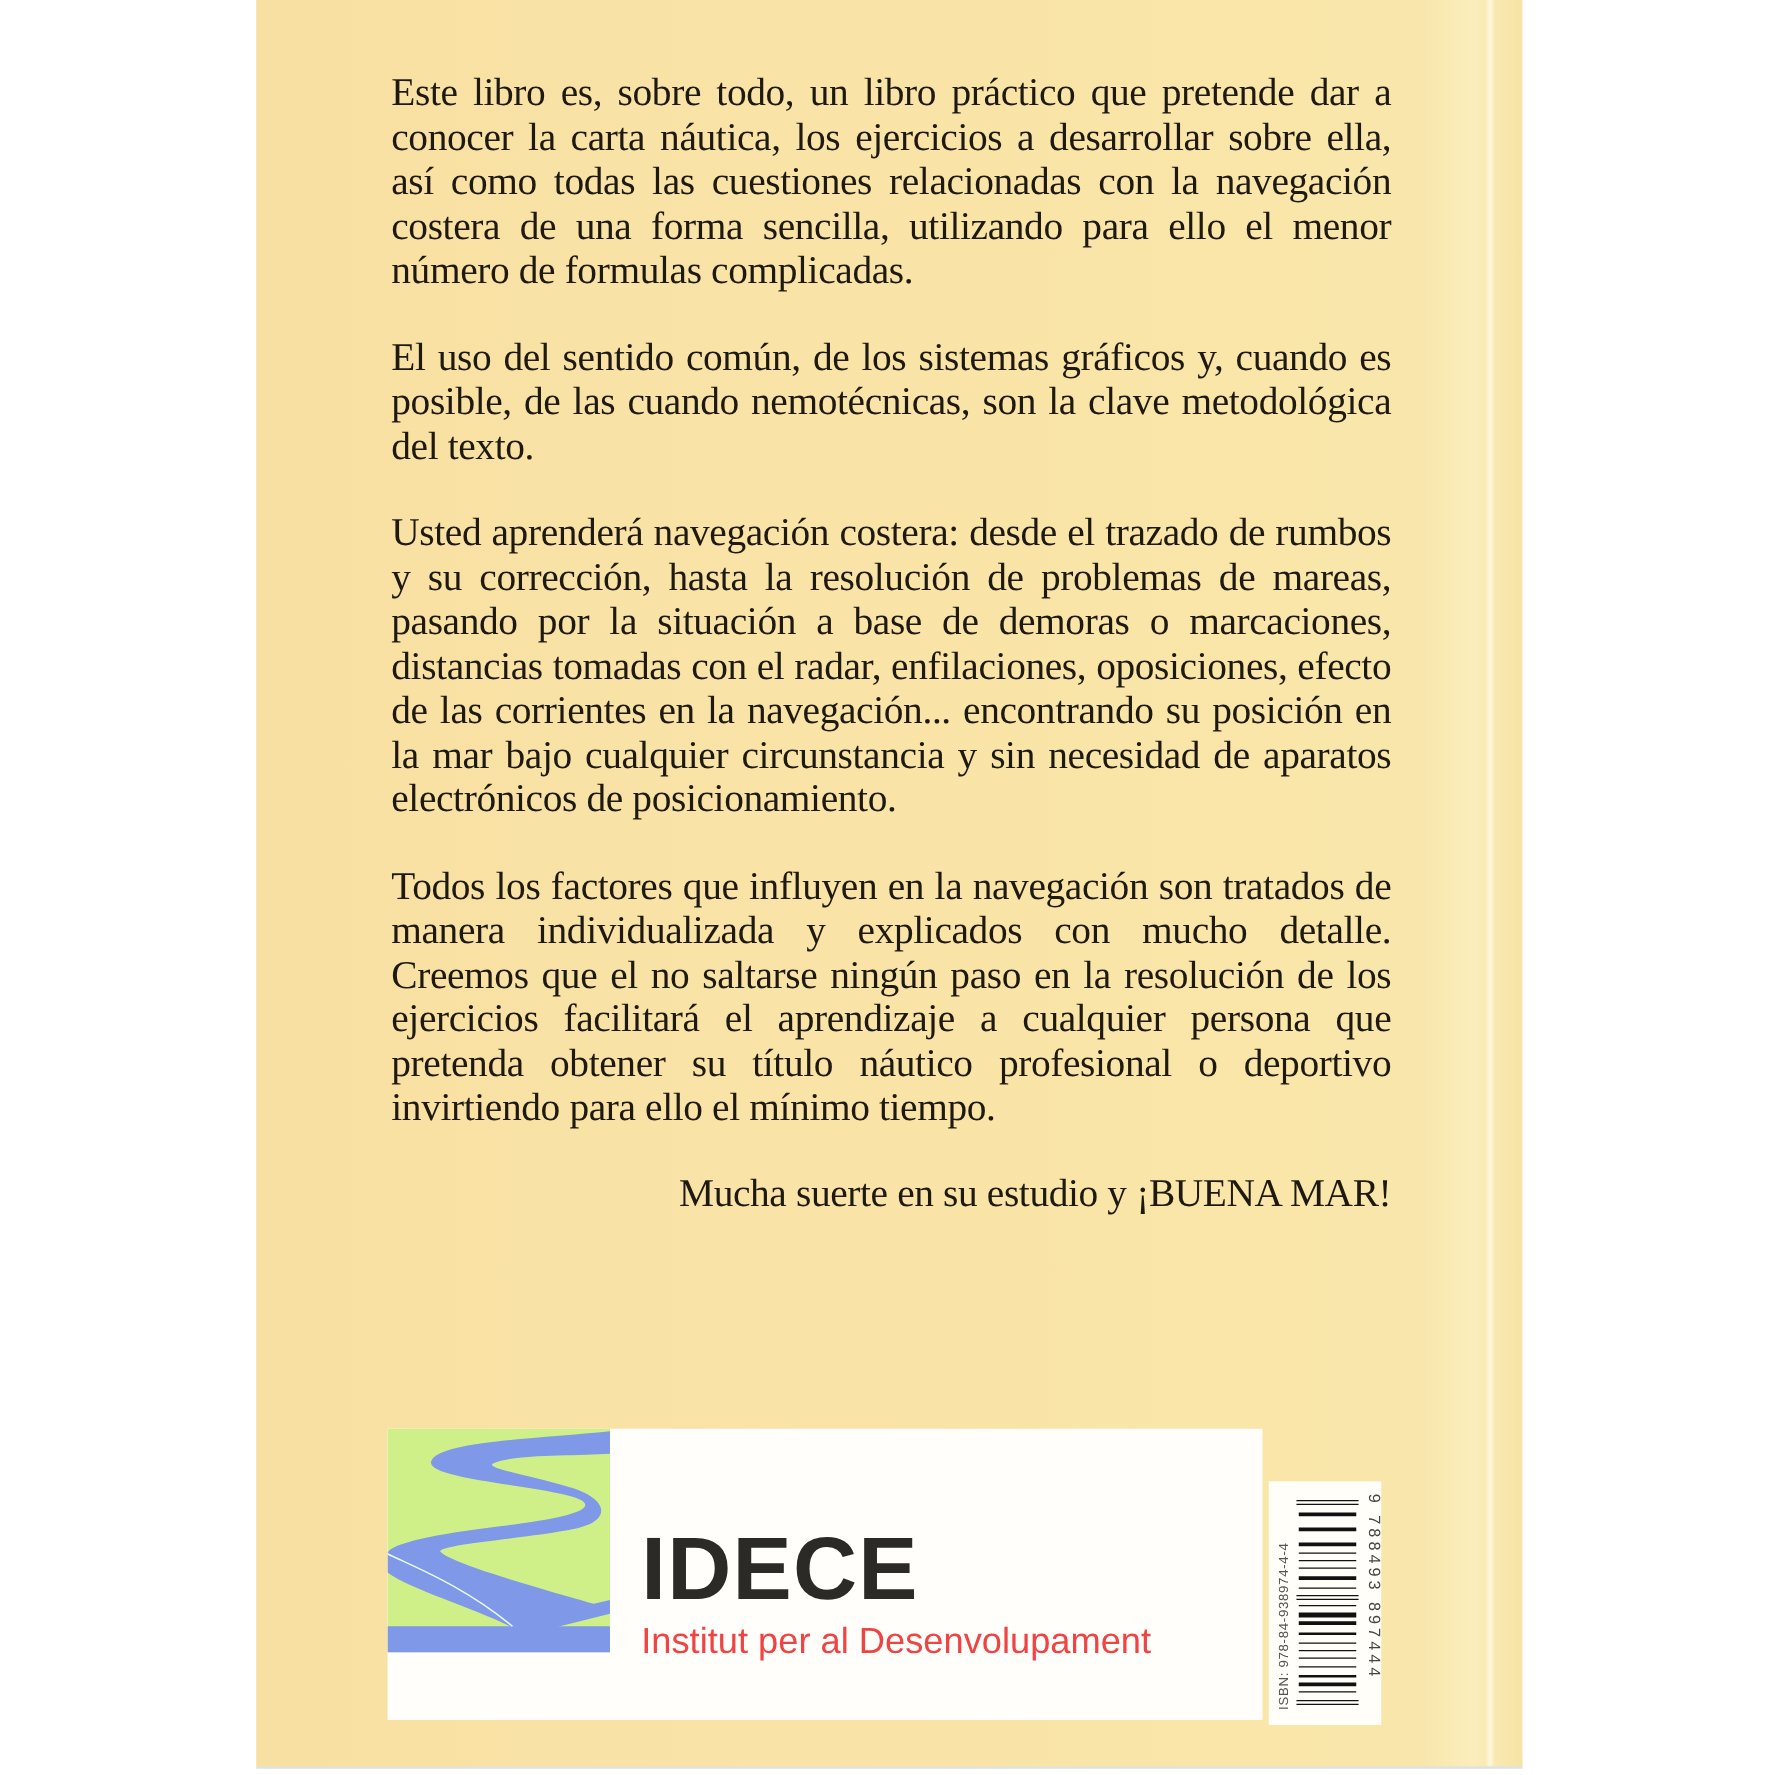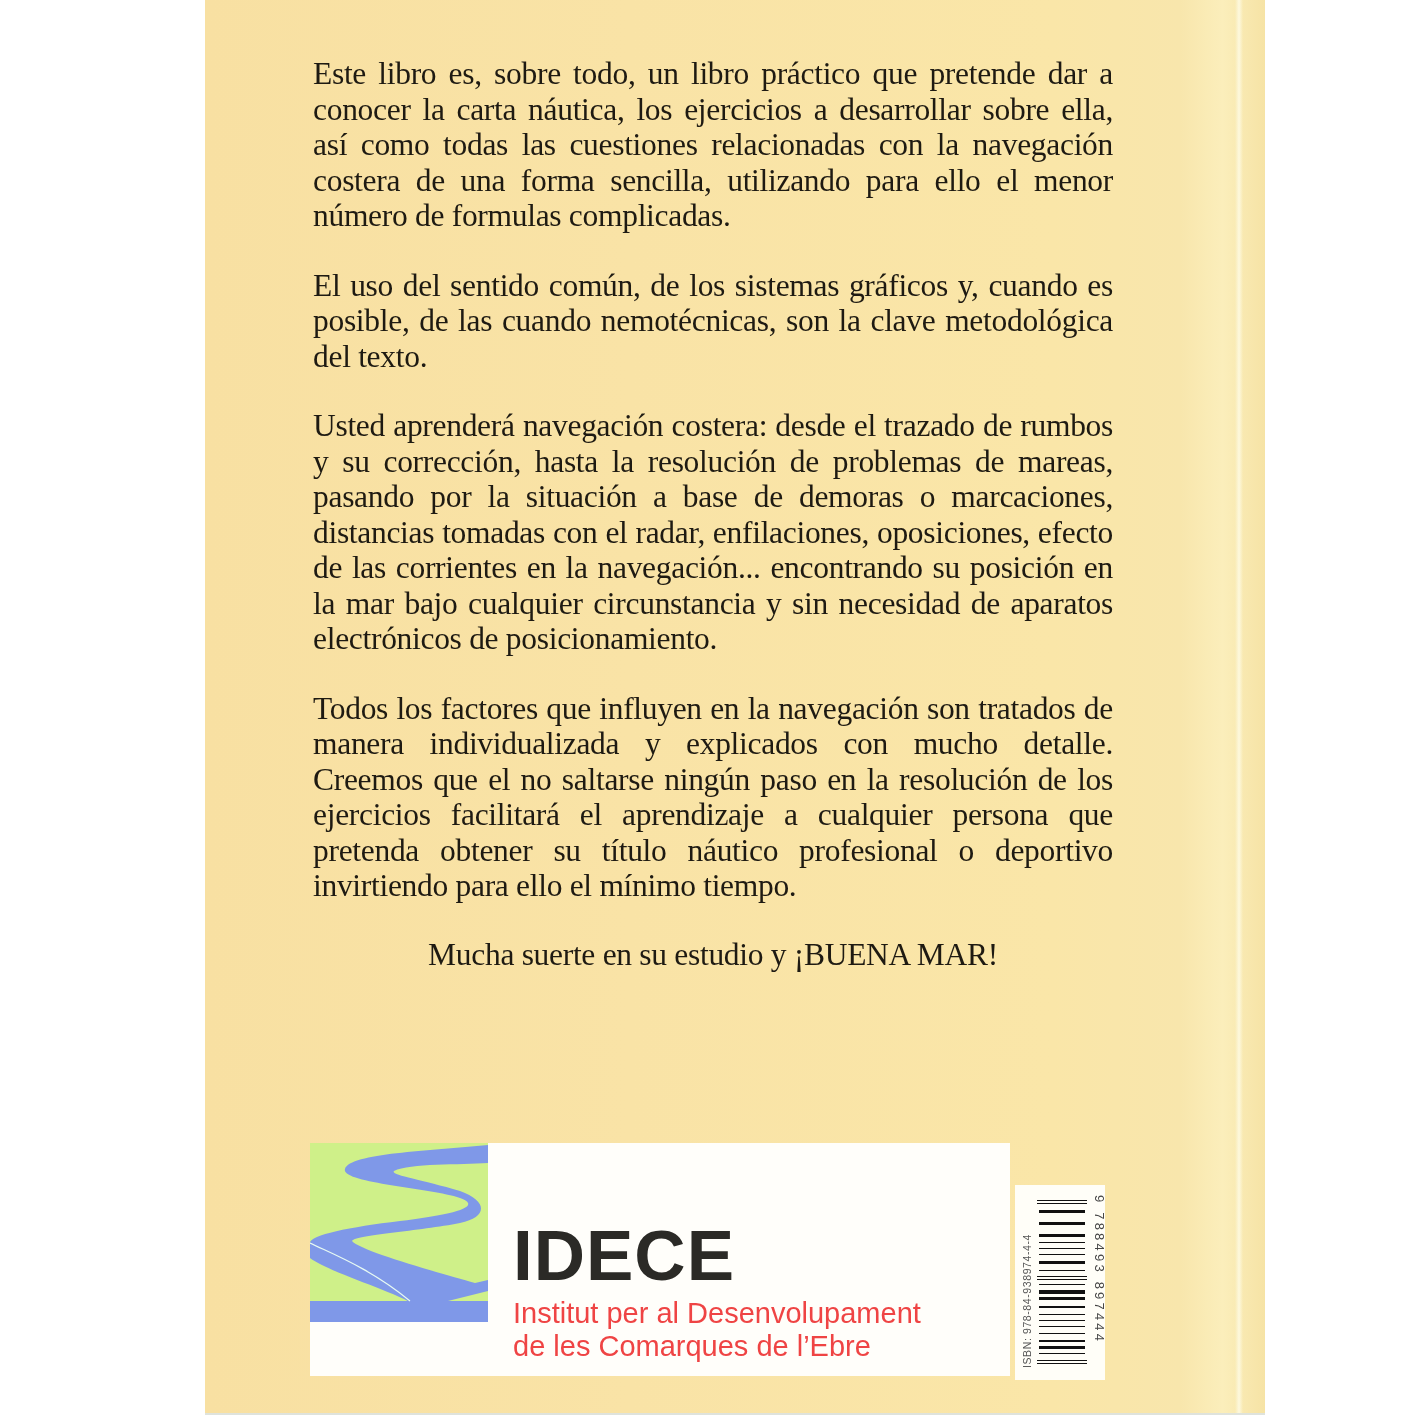--- a/index.html
+++ b/index.html
@@ -1,34 +1,33 @@
 <!DOCTYPE html>
 <html><head>
 <meta charset="utf-8">
 <style>
   html, body { margin:0; padding:0; background:#ffffff; }
   body { width:1420px; height:1420px; position:relative; overflow:hidden; }
   .cover {
     position:absolute; left:205px; top:0; width:1013px; height:1413px;
     background: linear-gradient(90deg, #f8e0a2 0%, #f9e3a6 40%, #fae6a8 80%, #f8e6ac 92%, #fbeebb 96%, #f6e3a5 100%);
     box-shadow: 0 2px 0 #dfe3dc;
-    padding-left: 47px;
   }
   .spine-fold {
     position:absolute; right:22px; top:0; width:8px; height:100%;
     background: linear-gradient(90deg, rgba(255,255,255,0) 0%, rgba(255,255,240,0.7) 50%, rgba(255,255,255,0) 100%);
   }
   .body-text {
     position:absolute; left:108px; top:56px; width:800px;
     font-family:"Liberation Serif", "DejaVu Serif", serif;
     font-size:31.5px; line-height:35.5px; color:#1e1a12;
     text-align:justify; letter-spacing:-0.3px;
   }
   .body-text p { margin:0 0 34px 0; }
-  .body-text p.closing { text-align:center; margin-top:-1px; }
+  .body-text p.closing { text-align:right; margin-top:-1px; }
   .logo-box {
     position:absolute; left:105px; top:1143px; width:700px; height:233px;
     background:#fffefa;
   }
   .logo-mark { position:absolute; left:0; top:0; width:178px; height:179px; }
   .logo-acronym {
     position:absolute; left:203px; top:78px;
     font-family:"Liberation Sans", "DejaVu Sans", sans-serif; font-weight:bold;
     font-size:71px; line-height:70px; color:#2b2a26; letter-spacing:1px;
   }
@@ -72,21 +71,20 @@
   <div class="logo-box">
     <svg class="logo-mark" viewBox="0 0 178 179">
       <rect x="0" y="0" width="178" height="179" fill="#cff089"></rect>
       <path d="M178 2 C 120 8, 40 10, 35 26 C 30 40, 120 45, 150 55 C 175 64, 140 72, 90 78 C 40 84, 0 92, 0 100 L 0 115 C 20 130, 90 150, 110 165 L 178 148 L 178 137 L 165 140 C 130 130, 50 108, 42 98 C 45 92, 110 88, 150 80 C 178 74, 178 58, 150 48 C 110 36, 80 32, 84 28 C 100 20, 150 22, 178 20 Z" fill="#7f98e8"></path>
       <path d="M0 158 L 178 158 L 178 179 L 0 179 Z" fill="#7f98e8"></path>
       <path d="M0 100 C 20 110, 60 125, 100 158" stroke="#e8fbf3" stroke-width="1.2" fill="none"></path>
     </svg>
     <div class="logo-acronym">IDECE</div>
     <div class="logo-name">
       <div>Institut per al Desenvolupament</div>
-      <div>de les Comarques de l’Ebre</div>
     </div>
   </div>
 
   <div class="barcode-box">
     <div class="isbn-text">ISBN: 978-84-938974-4-4</div>
     <svg class="bars" viewBox="0 0 50 170">
       <g fill="#111">
         <rect x="0" y="0" width="50" height="1"></rect>
         <rect x="0" y="3" width="50" height="1"></rect>
         <rect x="2" y="10" width="46" height="3"></rect>

